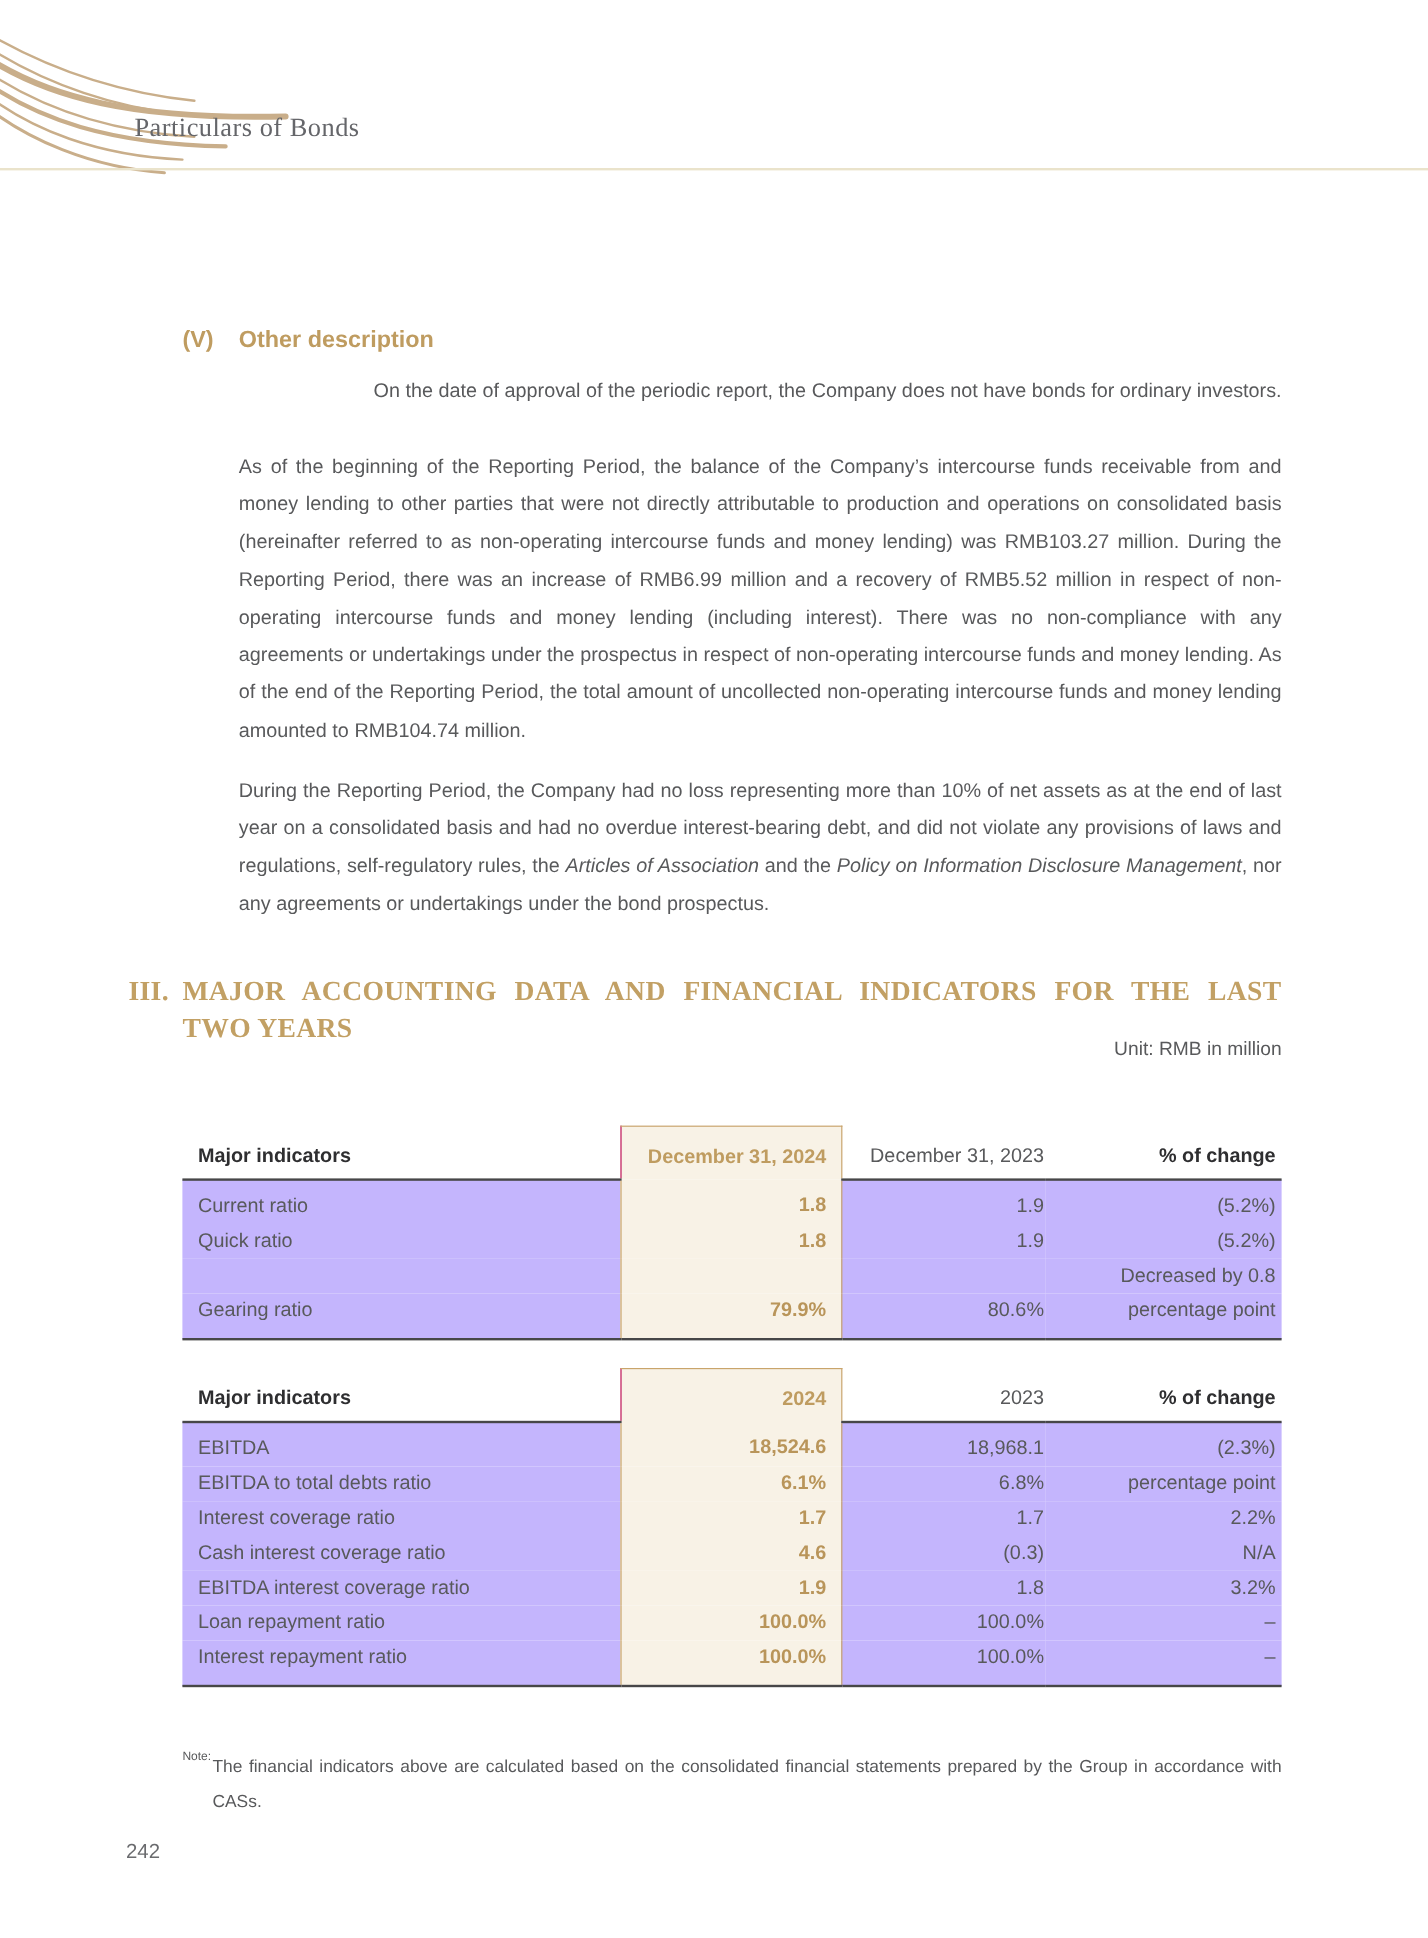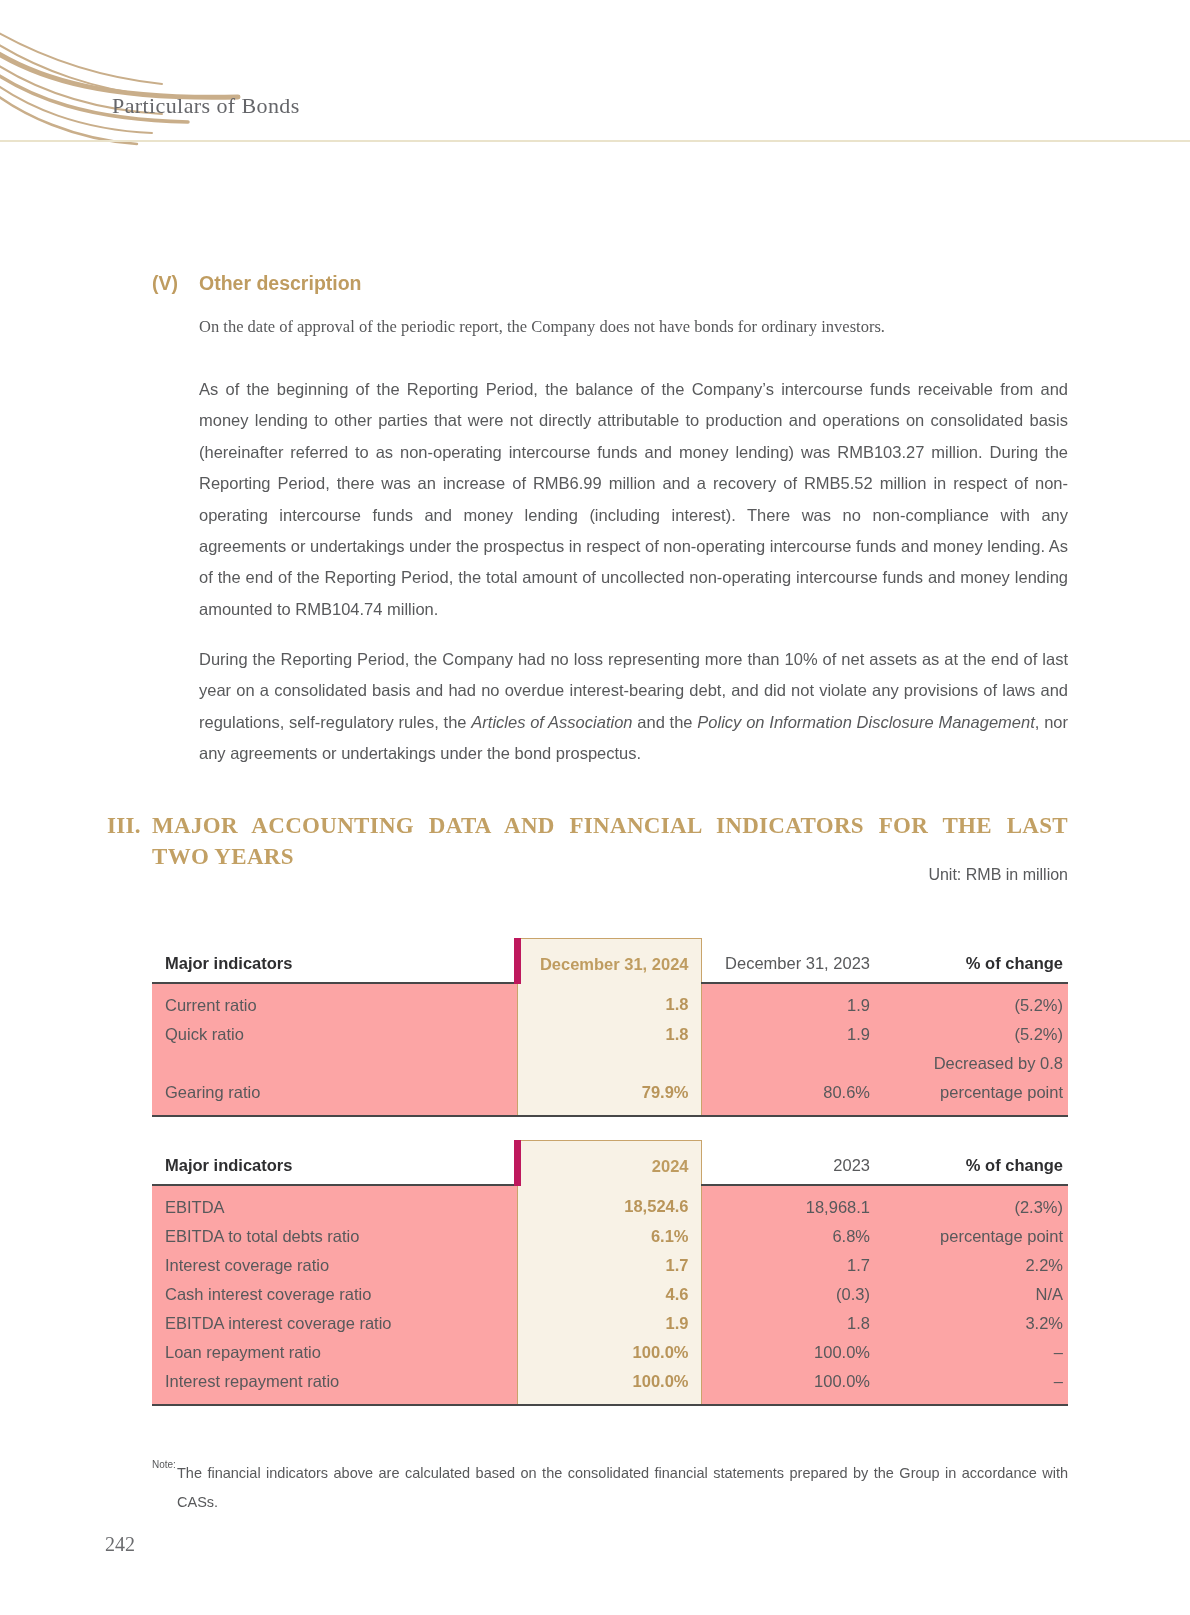--- a/index.html
+++ b/index.html
@@ -16,21 +16,21 @@
   .header-rule { position:absolute; left:0; top:140px; width:1190px; height:2px; background:#eae3cb; }
 
   
   .sec5-head { position:absolute; left:152px; top:272px; width:916px; display:flex;
     font-size:19.5px; font-weight:bold; color:#bf9c60; }
   .sec5-num { width:47px; flex:0 0 47px; }
   .para {
     position:absolute; left:199px; width:869px; margin:0;
     font-size:16.5px; line-height:31.4px; color:#58595b; text-align:justify;
   }
-  .p1 { top:311px; text-align:left;font-family:Liberation Serif, serif; }
+  .p1 { top:311px; text-align:right; }
   .p2 { top:374px; }
   .p3 { top:644px; }
   .p3 i { font-style:italic; }
 
   
   .sec3 {
     position:absolute; left:152px; top:810px; width:916px;
     font-family:"Liberation Serif", serif; font-weight:bold; font-size:23px;
     line-height:31px; color:#c2a064; letter-spacing:0.3px;
   }
@@ -43,38 +43,38 @@
   .fin-table {
     position:absolute; left:152px; width:916px; border-collapse:collapse; table-layout:fixed;
     font-size:16.5px; color:#58595b;
   }
   .t1 { top:938px; }
   .t2 { top:1140px; }
   col.w0 { width:365px; } col.w1 { width:184px; } col.w2 { width:170px; } col.w3 { width:197px; }
   .fin-table th { font-weight:normal; vertical-align:bottom; height:34px; padding:0 0 9px 0; }
   .fin-table th.c0 { text-align:left; padding-left:13px; font-weight:bold; color:#2e2e30; border-bottom:2px solid #474748; }
   .fin-table th.c1 { text-align:right; padding-right:12px; font-weight:bold; color:#bf9c60;
-    background:#f8f2e6; border-top:1px solid #c9a46b; border-left:7px solid #be185d; border-right:1px solid #c9a46b; }
+    background:#f8f2e6; border-top:1px solid #c9a46b; border-left:1px solid #be185d; border-right:1px solid #c9a46b; }
   .fin-table th.c2 { text-align:right; padding-right:1px; color:#58595b; border-bottom:2px solid #474748; }
   .fin-table th.c3 { text-align:right; padding-right:5px; font-weight:bold; color:#2e2e30; border-bottom:2px solid #474748; }
-  .fin-table td { height:29px; padding:0; background:#fca5a5; }
+  .fin-table td { height:29px; padding:0; background:#c4b5fd; }
   .fin-table td.c0 { text-align:left; padding-left:13px; }
   .fin-table td.c1 { text-align:right; padding-right:12px; background:#f8f2e6;
     border-left:1px solid #c9a46b; border-right:1px solid #c9a46b; font-weight:bold; color:#b9955a; }
   .fin-table td.c2 { text-align:right; padding-right:1px; }
   .fin-table td.c3 { text-align:right; padding-right:5px; }
   .fin-table tbody tr:first-child td { padding-top:7px; }
   .fin-table tbody tr:last-child td { padding-bottom:8px; border-bottom:2px solid #474748; }
 
   
   .note-label { position:absolute; left:152px; top:1459px; font-size:10px; color:#58595b; }
   .note-text { position:absolute; left:177px; top:1459px; width:891px;
     font-size:14.5px; line-height:29px; color:#58595b; text-align:justify; }
   .page-number { position:absolute; left:105px; top:1533px;
-    font-family:Liberation Serif, serif; font-size:20px; color:#6a6b6e; }
+    font-family:Liberation Sans, sans-serif; font-size:17px; color:#6a6b6e; }
 </style>
 </head>
 <body>
 
 <div class="page">
 
   <svg class="arcs" width="252" height="130" viewBox="0 0 252 130">
     <g fill="none" stroke="#c9ae8a" stroke-linecap="round">
       <path d="M-10,2 C45,34 105,52 162,58" stroke-width="2"></path>
       <path d="M-12,12 C40,46 100,64 150,69" stroke-width="2"></path>

